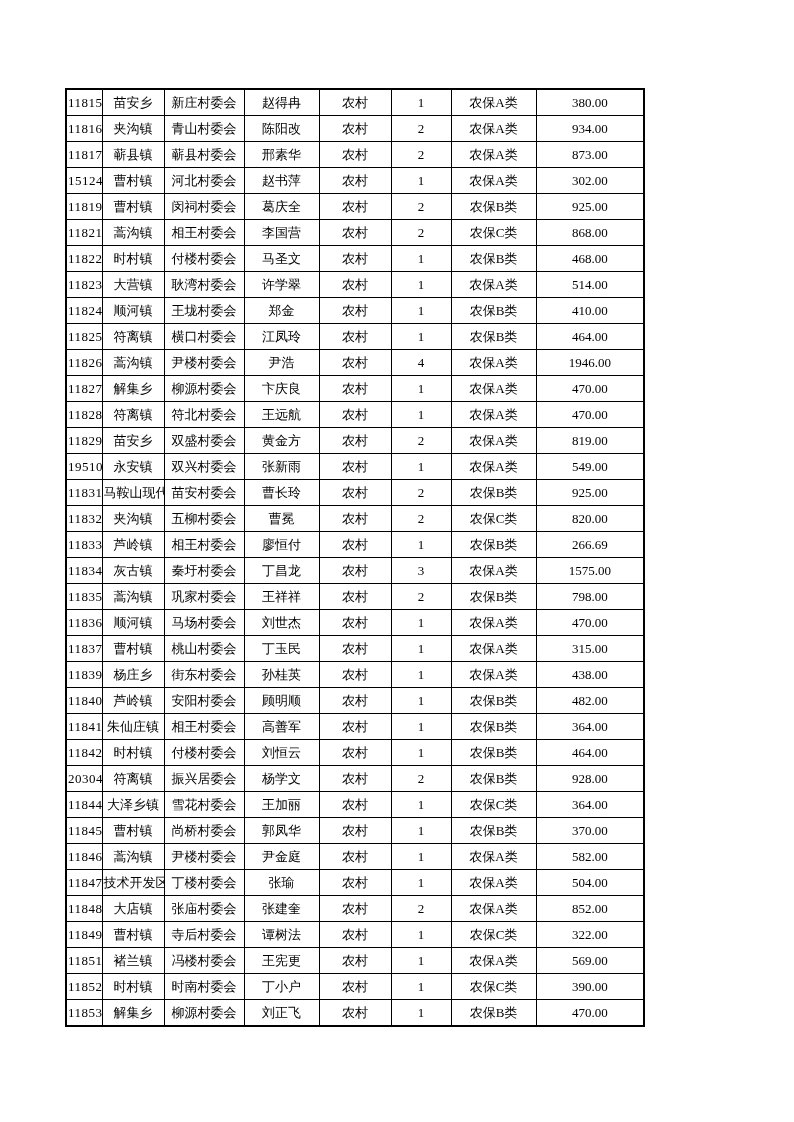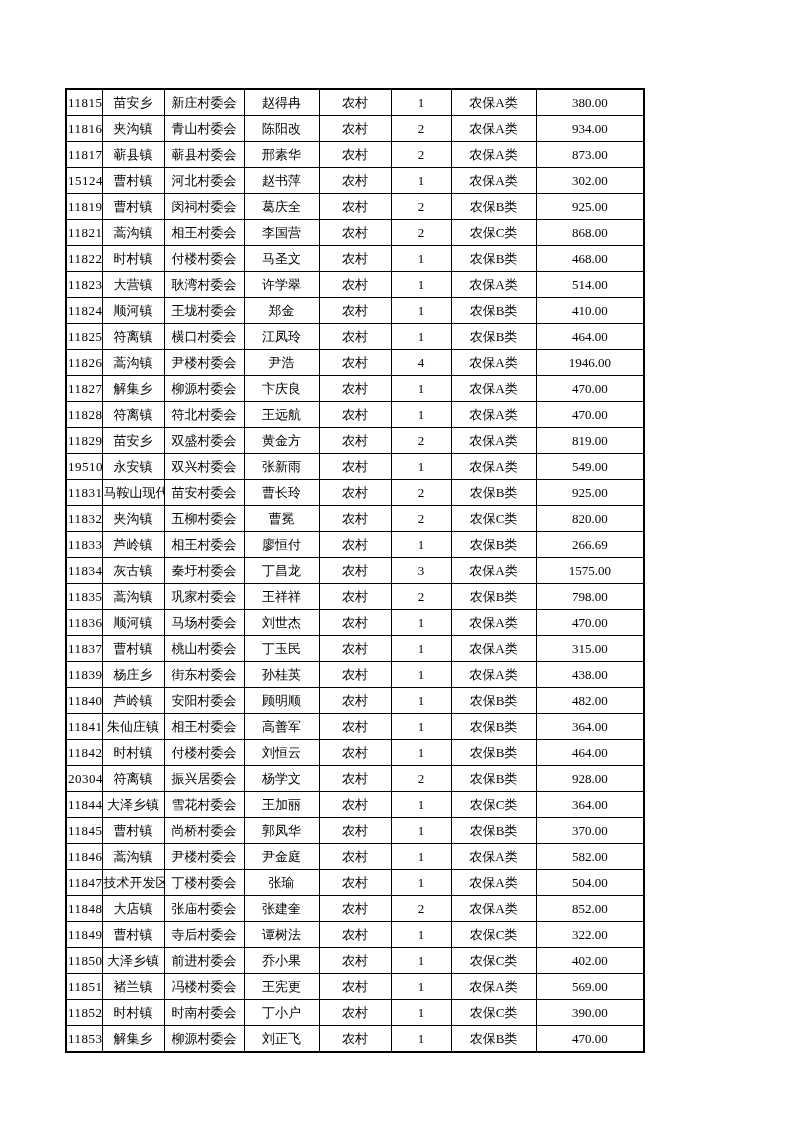--- a/index.html
+++ b/index.html
@@ -373,30 +373,20 @@
           <td class="c-id">11849</td>
           <td class="c-town">曹村镇</td>
           <td class="c-village">寺后村委会</td>
           <td class="c-name">谭树法</td>
           <td class="c-residence">农村</td>
           <td class="c-count">1</td>
           <td class="c-category">农保C类</td>
           <td class="c-amount">322.00</td>
         </tr>
         <tr>
-          <td class="c-id">11850</td>
-          <td class="c-town">大泽乡镇</td>
-          <td class="c-village">前进村委会</td>
-          <td class="c-name">乔小果</td>
-          <td class="c-residence">农村</td>
-          <td class="c-count">1</td>
-          <td class="c-category">农保C类</td>
-          <td class="c-amount">402.00</td>
-        </tr>
-        <tr>
           <td class="c-id">11851</td>
           <td class="c-town">褚兰镇</td>
           <td class="c-village">冯楼村委会</td>
           <td class="c-name">王宪更</td>
           <td class="c-residence">农村</td>
           <td class="c-count">1</td>
           <td class="c-category">农保A类</td>
           <td class="c-amount">569.00</td>
         </tr>
         <tr>

